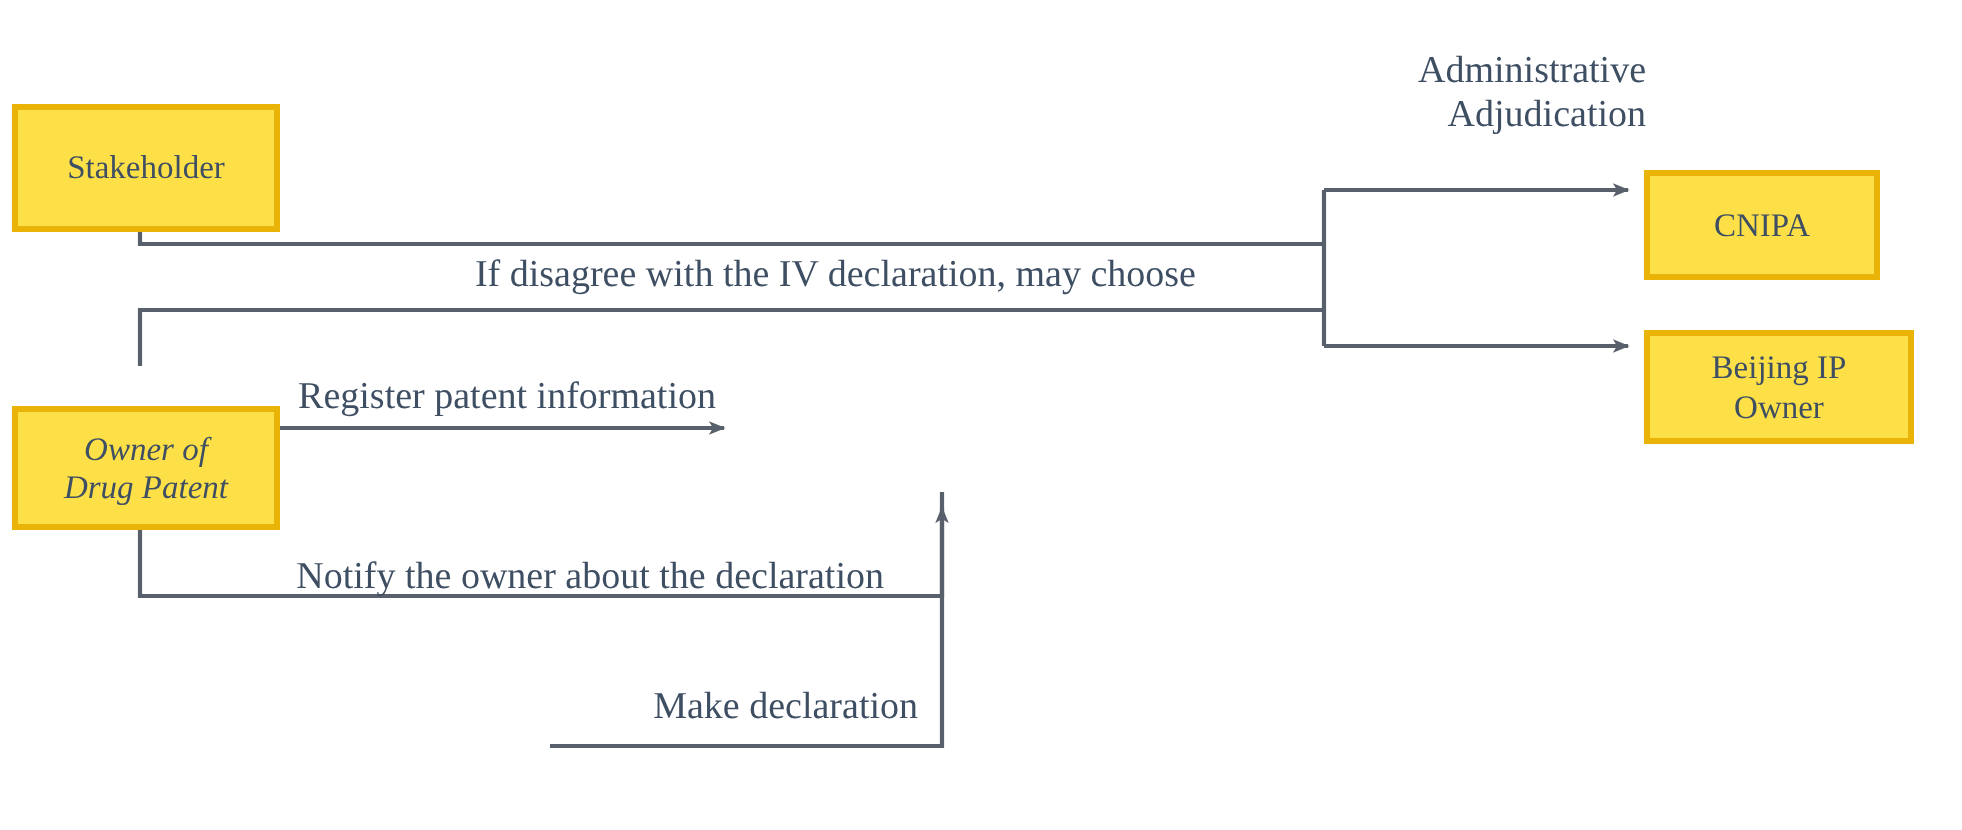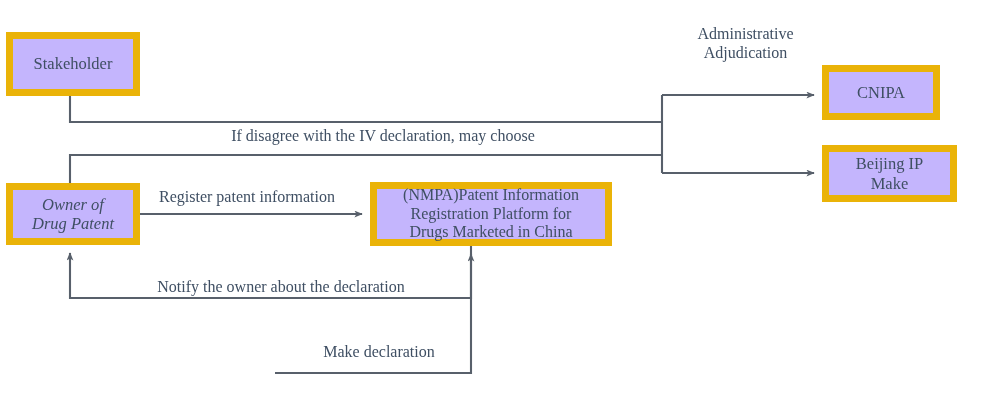--- a/index.html
+++ b/index.html
@@ -19,38 +19,39 @@
     position: absolute;
     left: 0;
     top: 0;
     width: 981px;
     height: 415px;
     pointer-events: none;
   }
   .node {
     position: absolute;
     box-sizing: border-box;
-    border: 7px solid #eab308;
-    background: #c4b5fd;
+    border: 3px solid #eab308;
+    background: #fde047;
     color: #3f4f63;
     display: flex;
     align-items: center;
     justify-content: center;
     text-align: center;
     line-height: 1.18;
     font-size: 16.5px;
     z-index: 3;
+    margin-top: 20px;
   }
   .node span { display: block; padding: 0 6px; }
   .edge-label {
     position: absolute;
     color: #3f4f63;
-    font-size: 16px;
+    font-size: 19px;
     line-height: 1.18;
-    text-align: center;
+    text-align: right;
     white-space: pre-line;
     background: transparent;
     z-index: 4;
   }
   
   #node-stakeholder      { left:6px;   top:32px;  width:134px; height:64px; }
   #node-owner            { left:6px;   top:183px; width:134px; height:62px;font-style:italic; }
   #node-nmpa             { left:370px; top:182px; width:242px; height:64px; font-size:16px; }
   #node-generic          { left:148px; top:336px; width:127px; height:74px; }
   #node-cnipa            { left:822px; top:65px;  width:118px; height:55px; }
@@ -96,34 +97,29 @@
 
   <div class="node" id="node-stakeholder">
     <span>Stakeholder</span>
   </div>
 
   <div class="node" id="node-owner">
     <span style="white-space:pre-line;">Owner of
 Drug Patent</span>
   </div>
 
-  <div class="node" id="node-nmpa">
-    <span style="white-space:pre-line;">(NMPA)Patent Information
-Registration Platform for
-Drugs Marketed in China</span>
-  </div>
 
 
   <div class="node" id="node-cnipa">
     <span style="white-space:pre-line;">CNIPA</span>
   </div>
 
   <div class="node" id="node-beijing">
     <span style="white-space:pre-line;">Beijing IP
-Make</span>
+Owner</span>
   </div>
 
   <div class="edge-label" id="label-disagree">If disagree with the IV declaration, may choose</div>
 
   <div class="edge-label" id="label-register">Register patent information</div>
 
   <div class="edge-label" id="label-make-decl">Make declaration</div>
 
   <div class="edge-label" id="label-notify">Notify the owner about the declaration</div>
 

